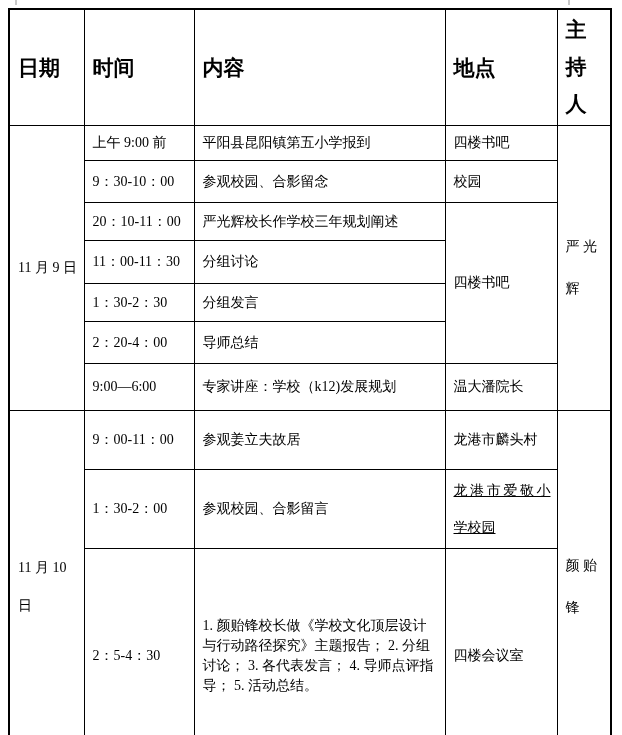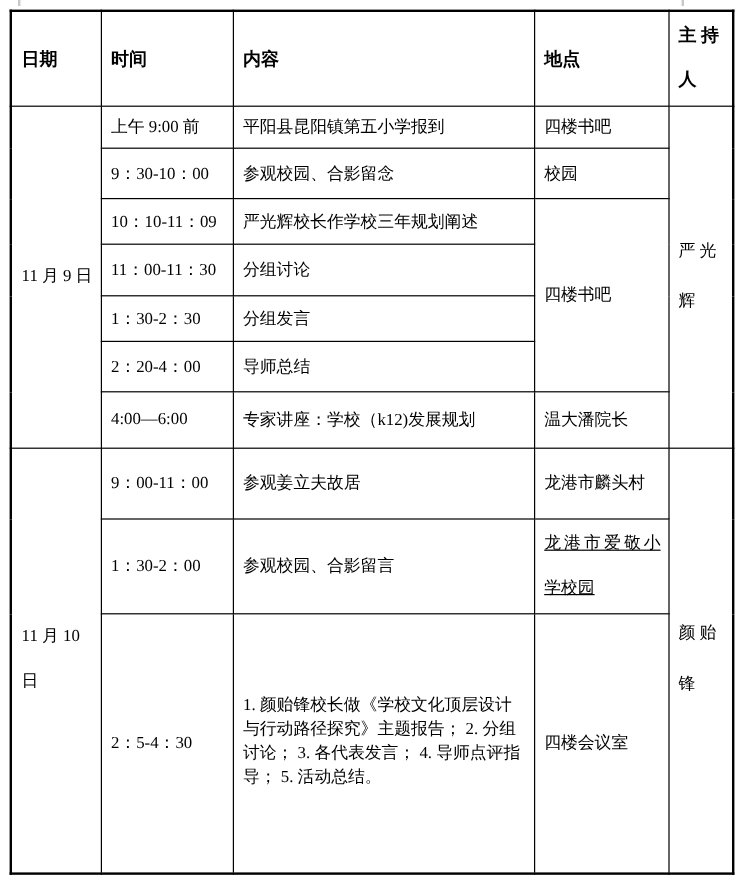--- a/index.html
+++ b/index.html
@@ -15,21 +15,21 @@
     border:2px solid #000;
     font-size:14px;
   }
   table.sched td{
     border:1px solid #000;
     vertical-align:middle;
     padding:2px 6px 2px 8px;
     overflow:hidden;
     white-space:normal;
   }
-  td.th{font-weight:bold;font-size:15px;}
+  td.th{font-weight:bold;font-size:21px;}
   td.col-date{padding-left:10px;}
   td.col-time{padding-left:9px;}
   td.col-loc{padding-left:8px;padding-right:8px;margin-top:48px;}
   td.col-host{padding-left:10px;}
   .pre{white-space:pre-line;}
   td.date-cell{line-height:38px;margin-left:22px;}
   td.host-cell{line-height:42px;margin-left:25px;}
   td.host-head{line-height:37px;font-weight:bold;}
   td.loc-wrap{line-height:37px;text-align:justify;text-decoration:underline;}
   td.content-list{line-height:20px;vertical-align:middle;padding-top:4px;padding-bottom:4px;}
@@ -73,42 +73,42 @@
 辉</td>
   </tr>
 
   <tr style="height:42px">
     <td class="col-time">9：30-10：00</td>
     <td>参观校园、合影留念</td>
     <td class="col-loc">校园</td>
   </tr>
 
   <tr style="height:38px">
-    <td class="col-time">10：10-11：09</td>
+    <td class="col-time">20：10-11：00</td>
     <td>严光辉校长作学校三年规划阐述</td>
     <td rowspan="4" class="col-loc">四楼书吧</td>
   </tr>
 
   <tr style="height:43px">
     <td class="col-time">11：00-11：30</td>
     <td>分组讨论</td>
   </tr>
 
   <tr style="height:38px">
     <td class="col-time">1：30-2：30</td>
     <td>分组发言</td>
   </tr>
 
   <tr style="height:42px">
     <td class="col-time">2：20-4：00</td>
     <td>导师总结</td>
   </tr>
 
   <tr style="height:47px">
-    <td class="col-time">4:00—6:00</td>
+    <td class="col-time">9:00—6:00</td>
     <td>专家讲座：学校（k12)发展规划</td>
     <td class="col-loc">温大潘院长</td>
   </tr>
 
   <tr style="height:59px">
     <td rowspan="3" class="col-date date-cell pre">11
 月
 10
 日</td>
     <td class="col-time">9：00-11：00</td>

